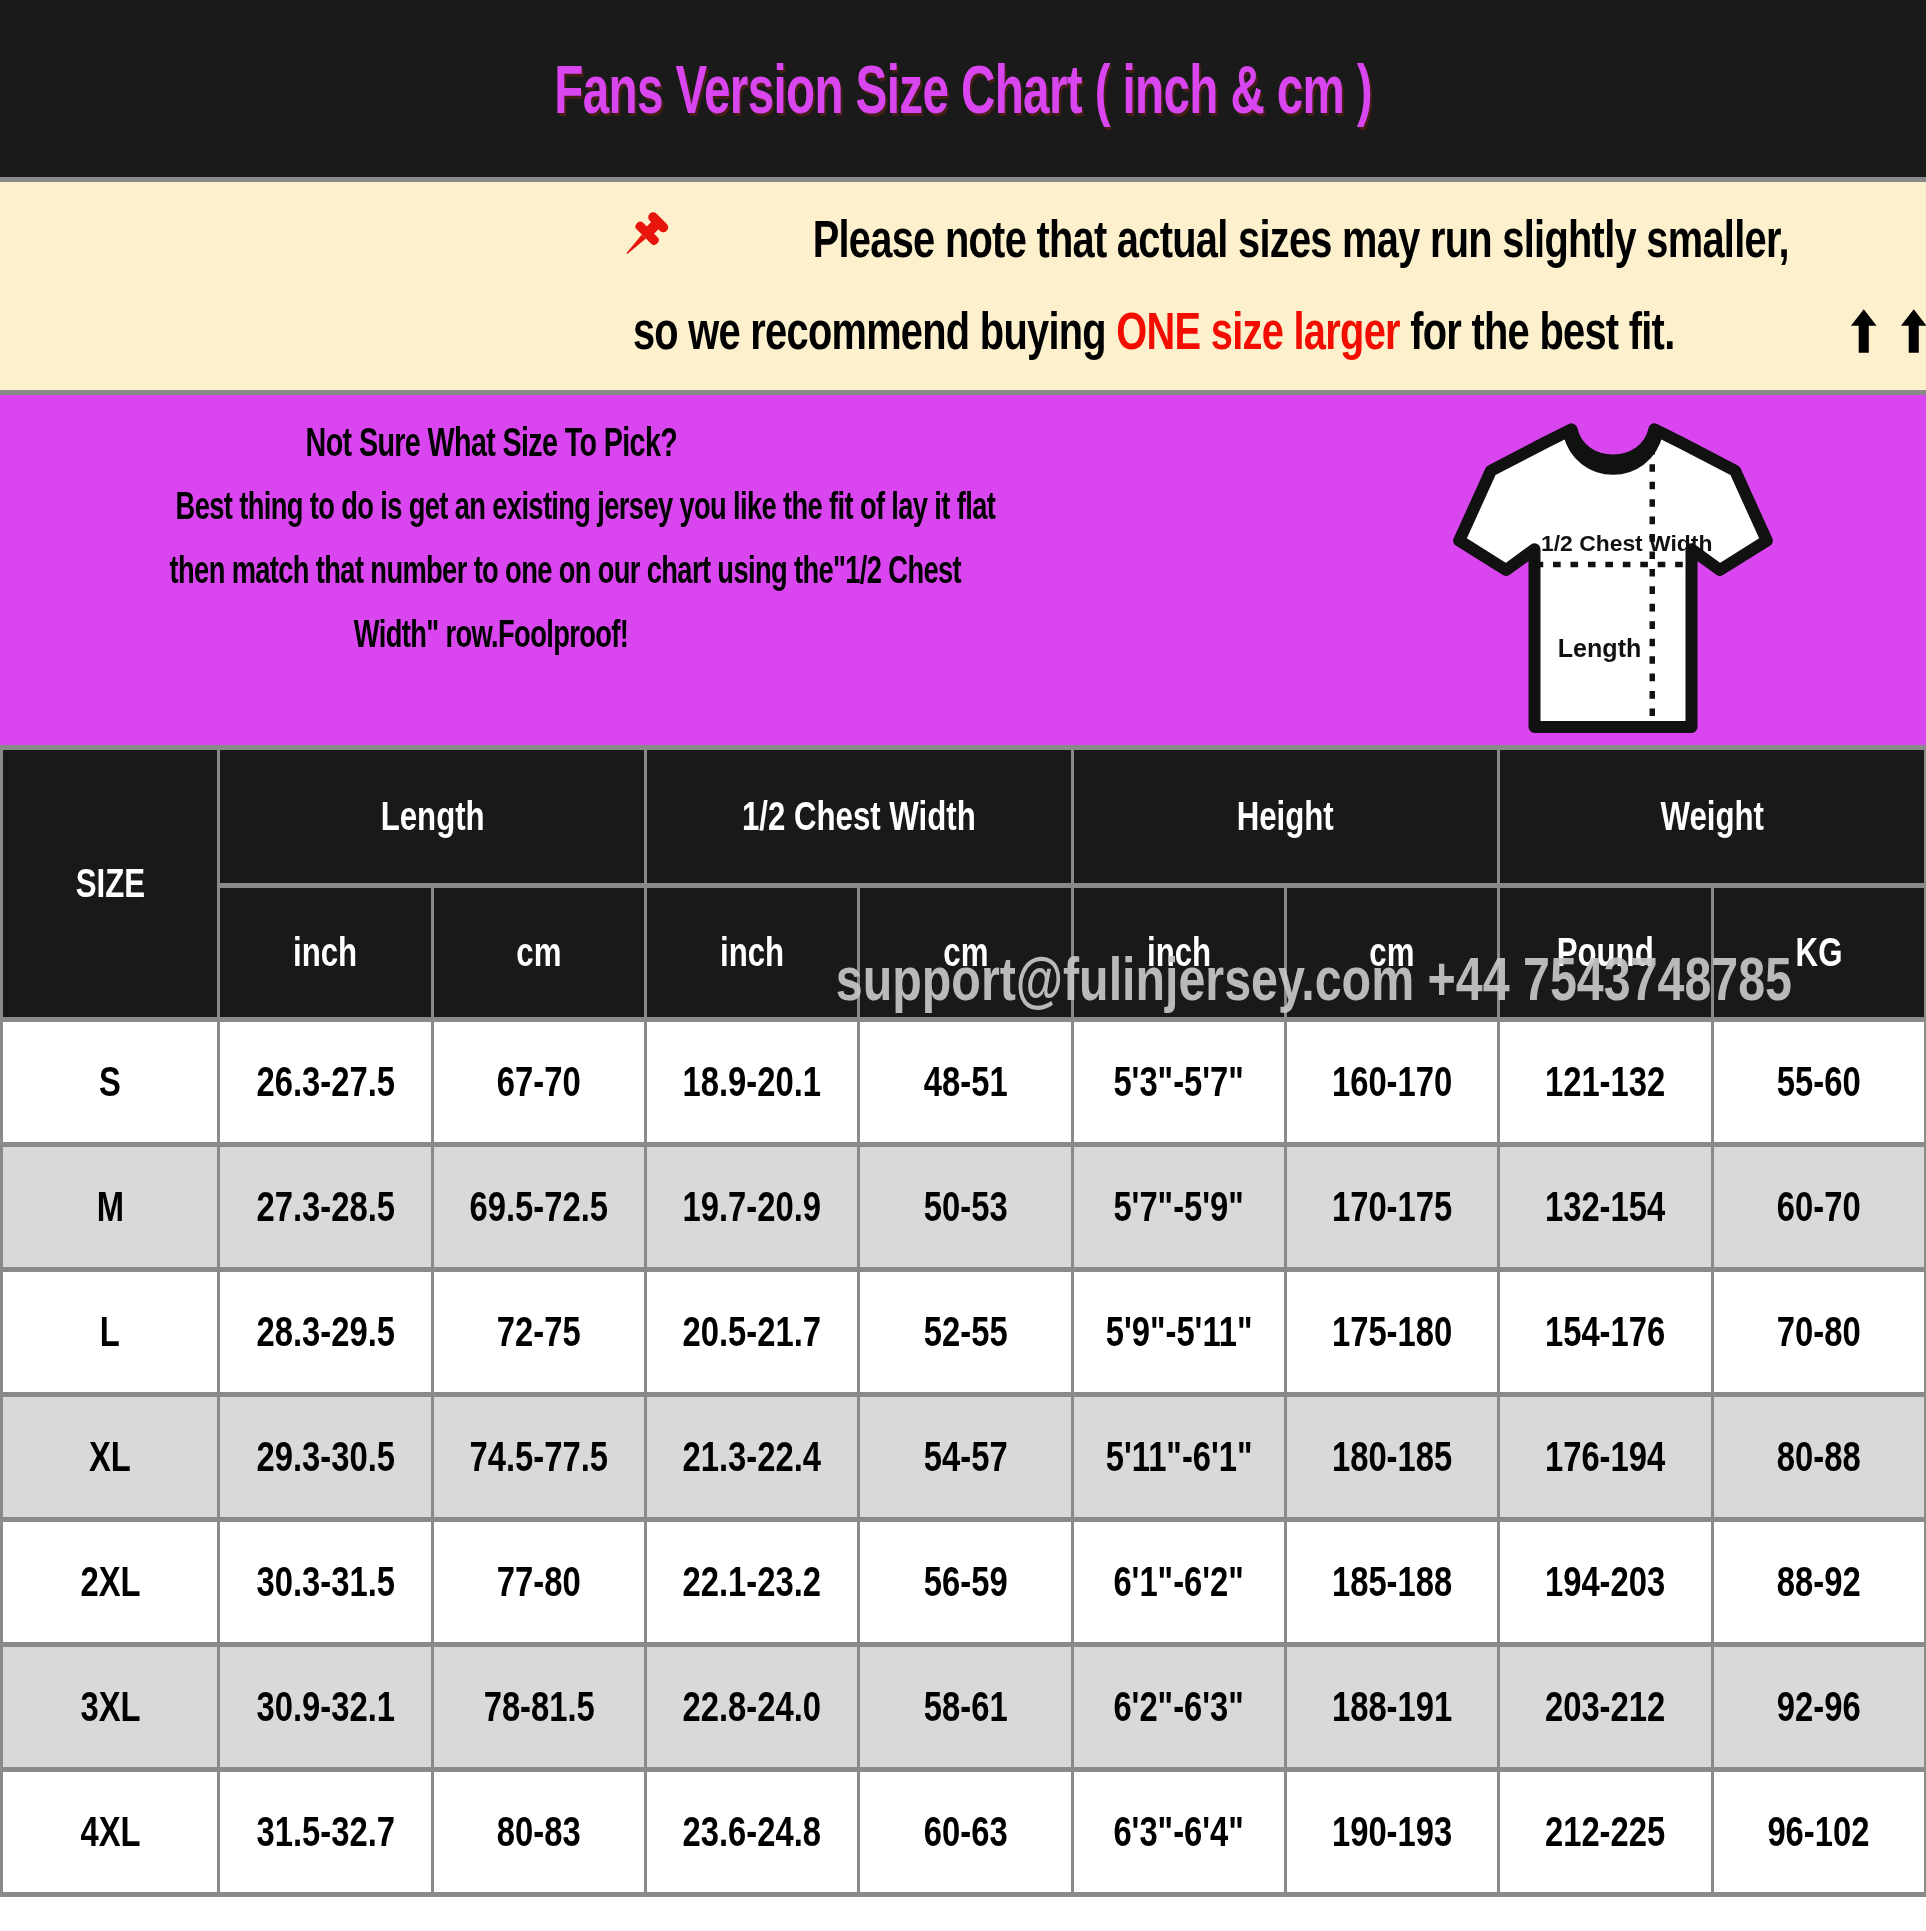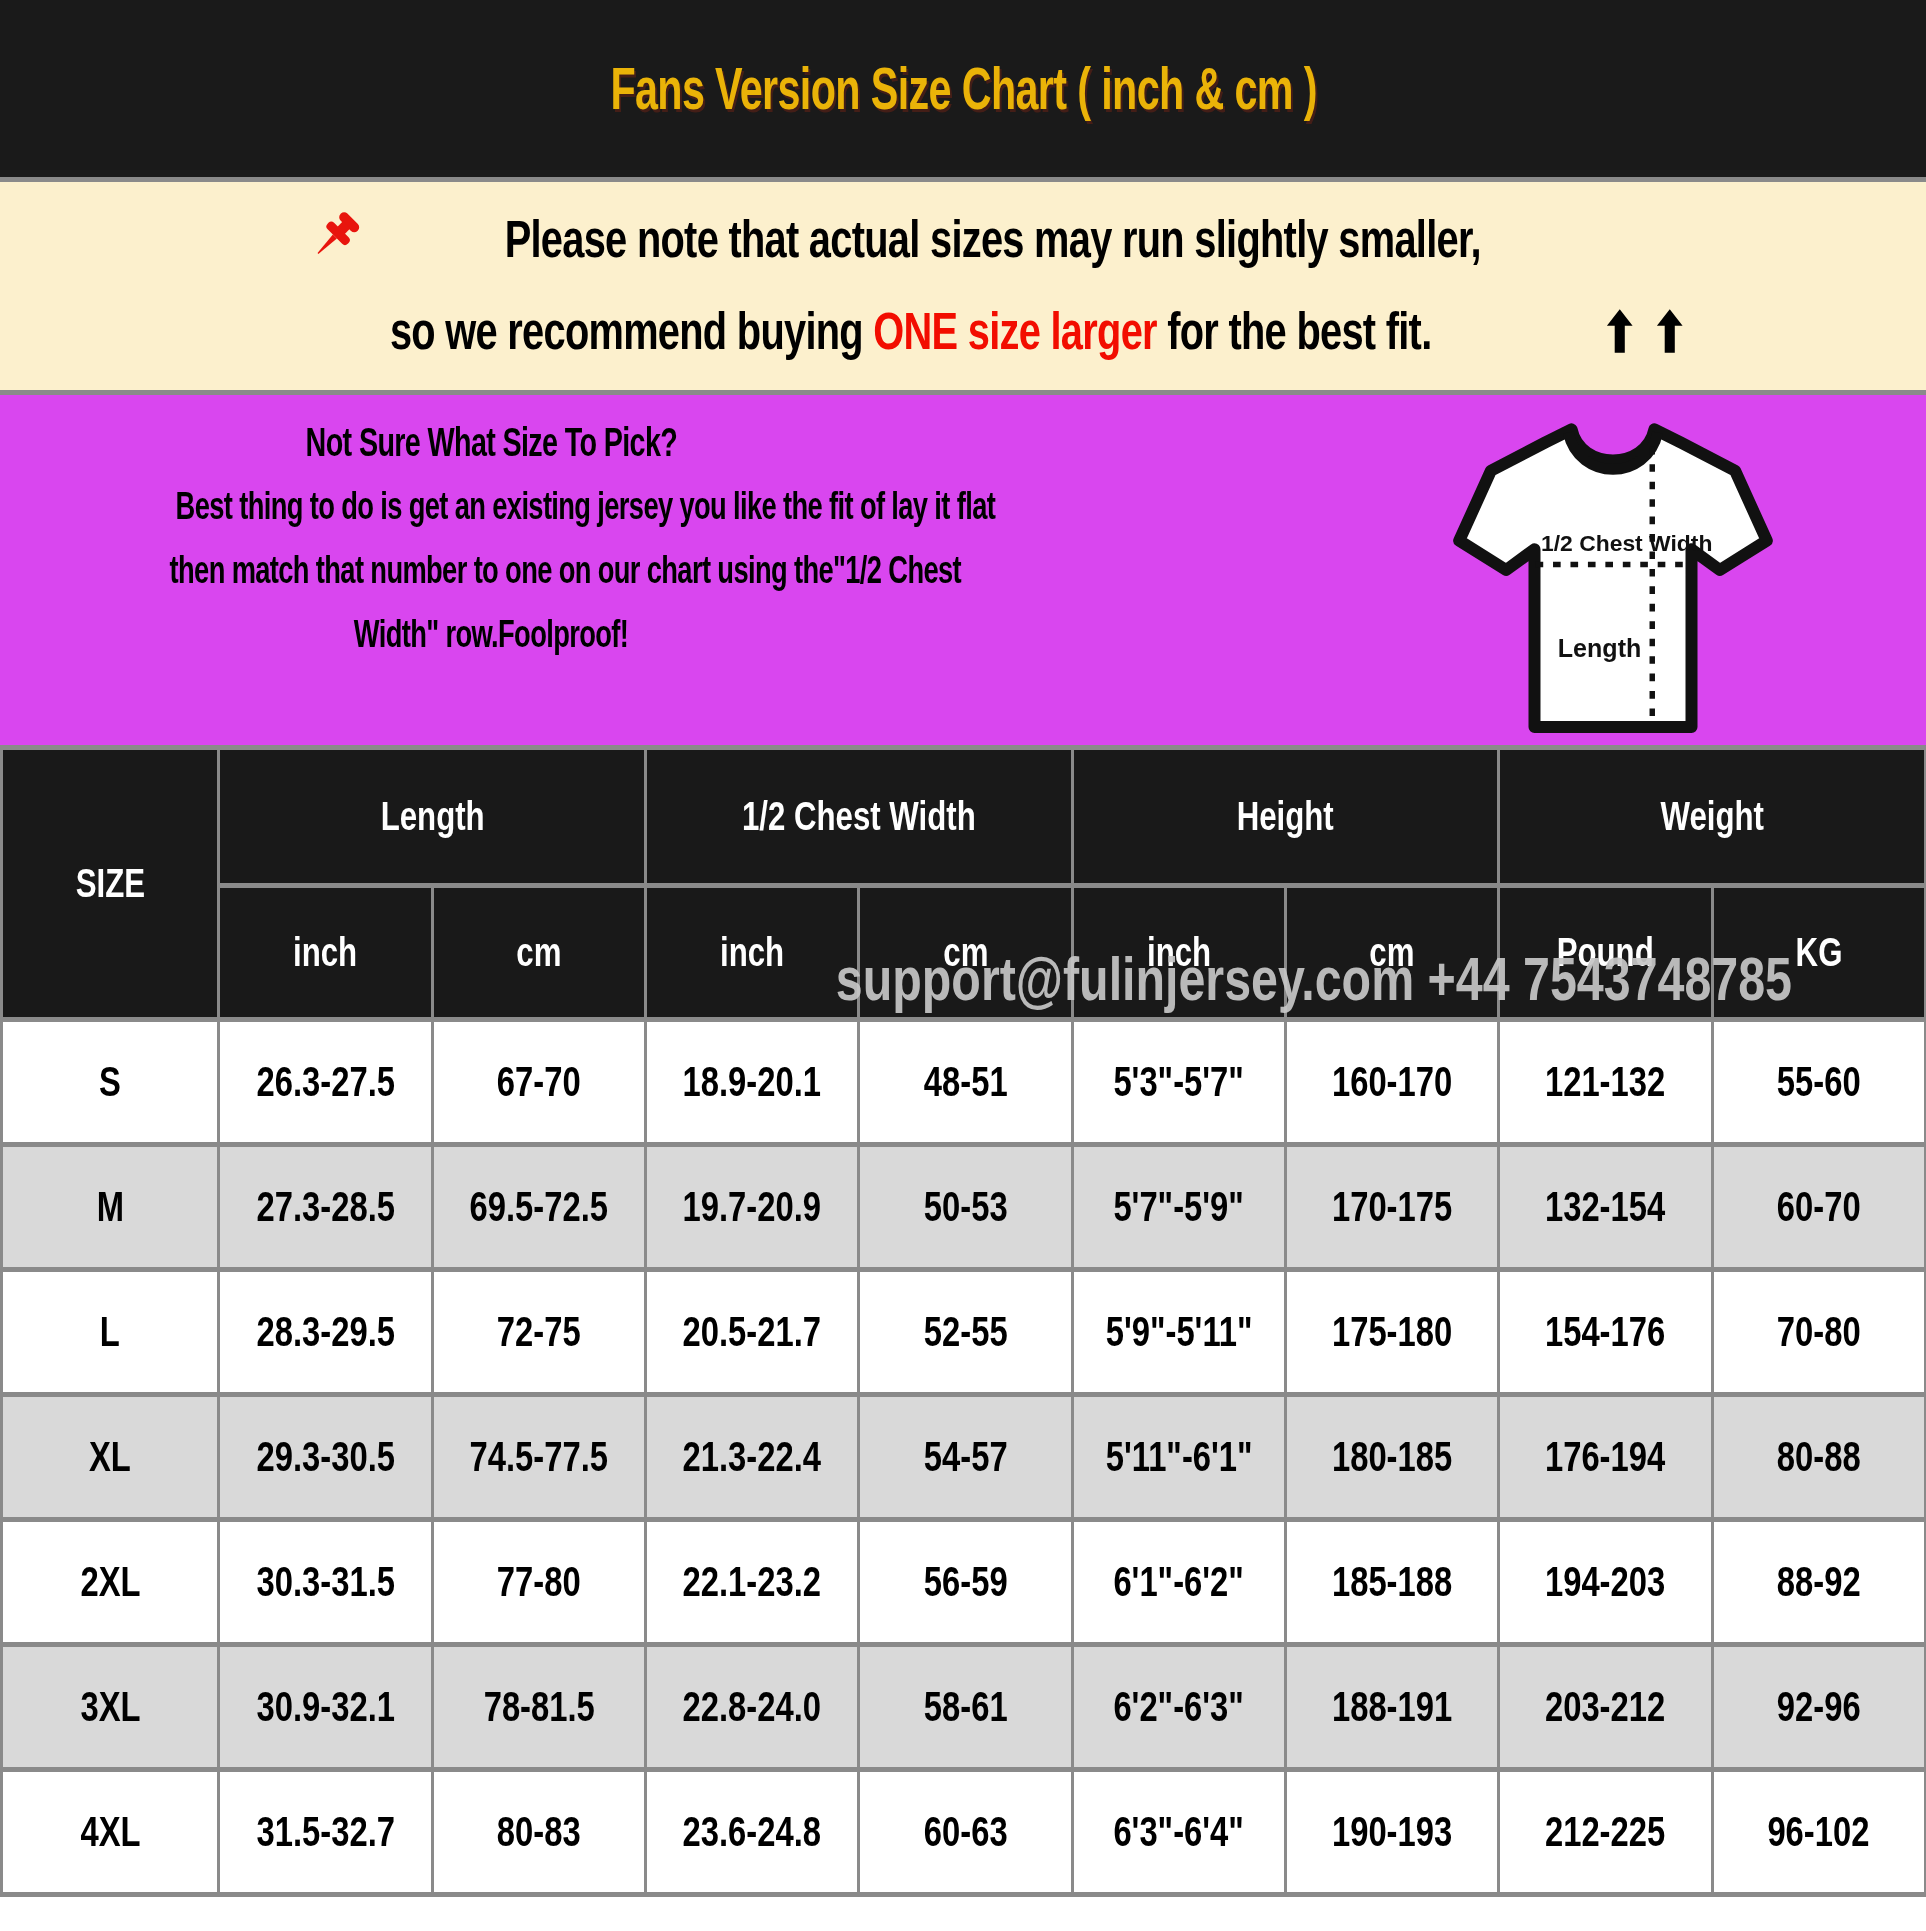--- a/index.html
+++ b/index.html
@@ -13,30 +13,30 @@
 
   .cond{ display:inline-block; transform:scaleX(0.78); transform-origin:50% 50%; white-space:nowrap; }
   .cond-tight{ display:inline-block; transform:scaleX(0.70); transform-origin:50% 50%; white-space:nowrap; }
 
   
   .banner{
     height:177px; background:#1a1a1a;
     display:flex; align-items:center; justify-content:center;
   }
   .banner h1{
-    font-size:59px; letter-spacing:-0.9px; color:#eab308;
+    font-size:68px; letter-spacing:-0.9px; color:#d946ef;
     text-shadow:2.8px 2.8px 0 rgba(150,40,20,0.35);
   }
   .hr5{ height:4.6px; background:#8a8a8a; }
   .hr6{ height:5.5px; background:#8a8a8a; }
 
   
   .notice{
     height:208px; background:#fcf0cd;
-    display:flex; flex-direction:column; align-items:center; justify-content:center;
+    display:flex; flex-direction:column; align-items:flex-end; justify-content:center;
     font-size:51px; letter-spacing:-0.9px;
   }
   .notice-line{ line-height:92px; text-align:center; }
   .pin-svg{ width:57px; height:57px; vertical-align:-11px; margin-right:1.8px; }
   .red{ color:#f20d00; }
   .arrow-svg{ width:27.5px; height:46px; vertical-align:-5.5px; margin-left:14.7px; }
   .arrow-svg + .arrow-svg{ margin-left:9.2px; }
 
   
   .guide{

